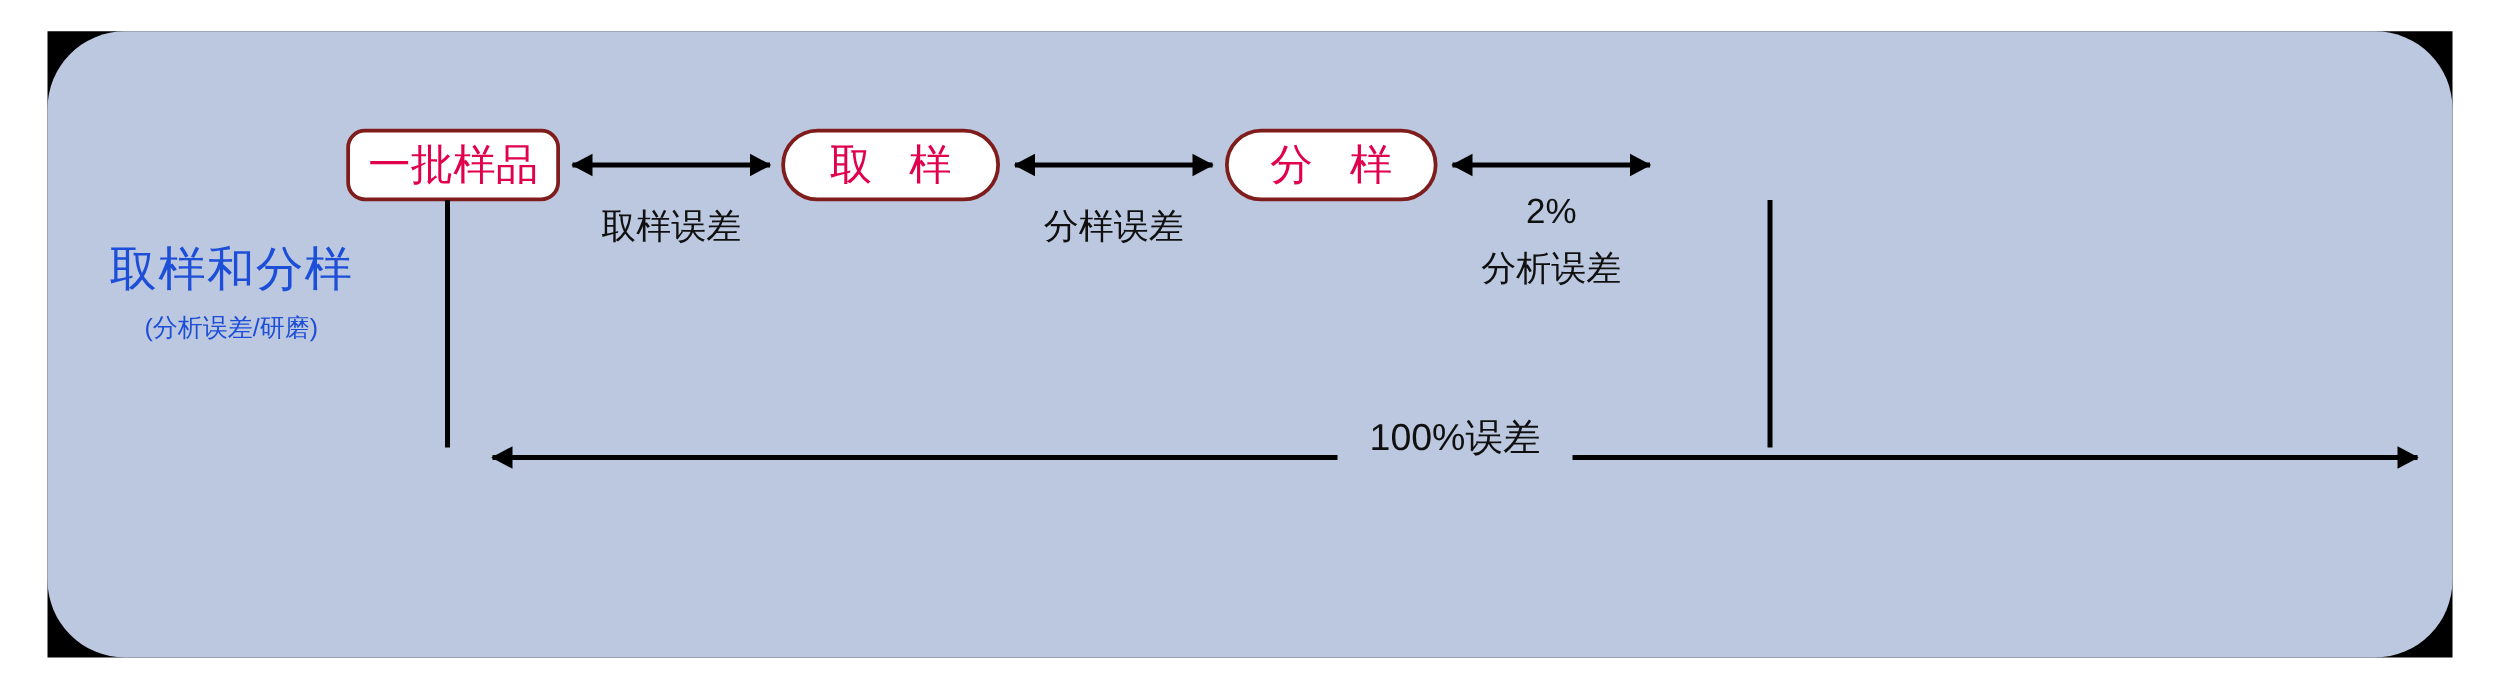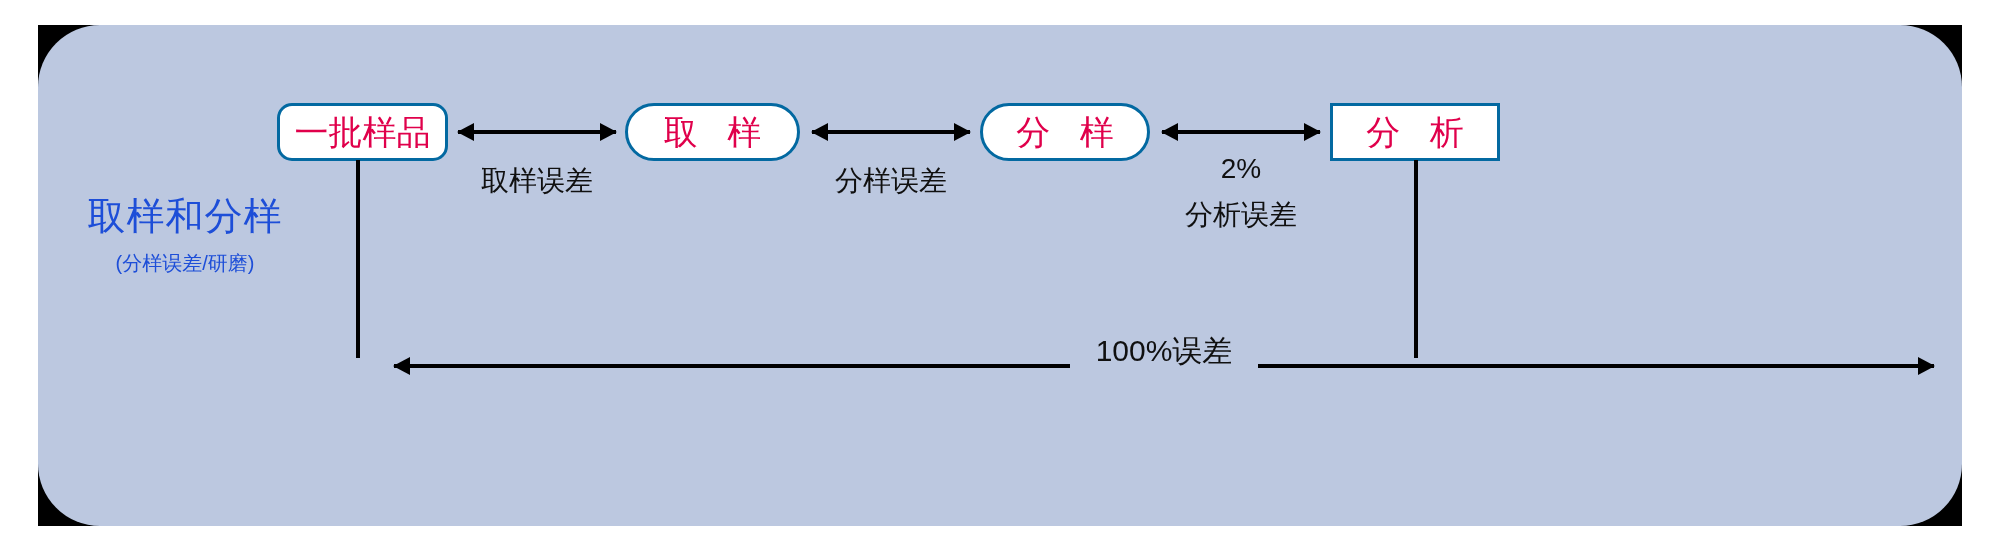--- a/index.html
+++ b/index.html
@@ -57,21 +57,21 @@
     font-size: 20px;
     line-height: 26px;
     white-space: nowrap;
   }
 
   
   .node {
     position: absolute;
     box-sizing: border-box;
     background: #ffffff;
-    border: 3px solid #0369a1;
+    border: 3px solid #7f1d1d;
     display: flex;
     align-items: center;
     justify-content: center;
     color: #e0004b;
     font-size: 34px;
     line-height: 1;
     white-space: nowrap;
   }
   .node.r-small { border-radius: 15px; }
   .node.r-large { border-radius: 29px; }
@@ -177,38 +177,35 @@
 </head>
 <body>
 
 <div id="stage">
 
   <div class="backing"></div>
   <div class="panel"></div>
 
   <div class="caption">
     <div class="caption-title">取样和分样</div>
-    <div class="caption-sub">(分样误差/研磨)</div>
+    <div class="caption-sub">(分析误差/研磨)</div>
   </div>
 
   <div class="node r-small" style="left:277px; top:103px; width:171px; height:58px;">
     <span>一批样品</span>
   </div>
 
   <div class="node r-large" style="left:625px; top:103px; width:175px; height:58px;">
     <span class="sp">取 样</span>
   </div>
 
   <div class="node r-large" style="left:980px; top:103px; width:170px; height:58px;">
     <span class="sp">分 样</span>
   </div>
 
-  <div class="node r-none" style="left:1330px; top:103px; width:170px; height:58px;">
-    <span class="sp">分 析</span>
-  </div>
 
   <div class="arrowseg" style="left:458px; top:130px; width:158px;"></div>
   <div class="gaplabel" style="left:457px; top:152px; width:160px;">
     <div class="err">取样误差</div>
   </div>
 
   <div class="arrowseg" style="left:812px; top:130px; width:158px;"></div>
   <div class="gaplabel" style="left:811px; top:152px; width:160px;">
     <div class="err">分样误差</div>
   </div>

